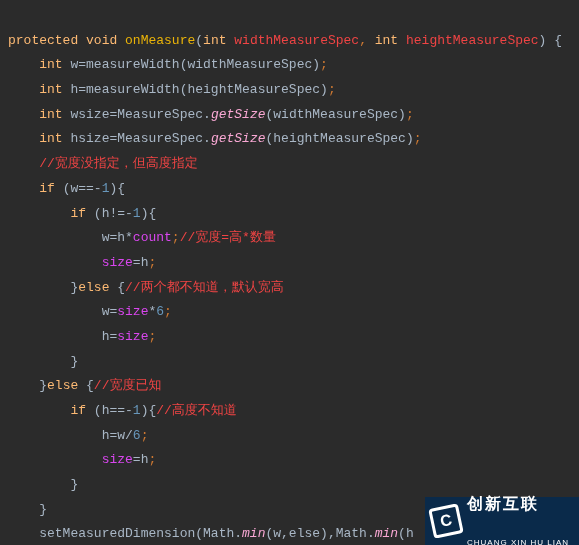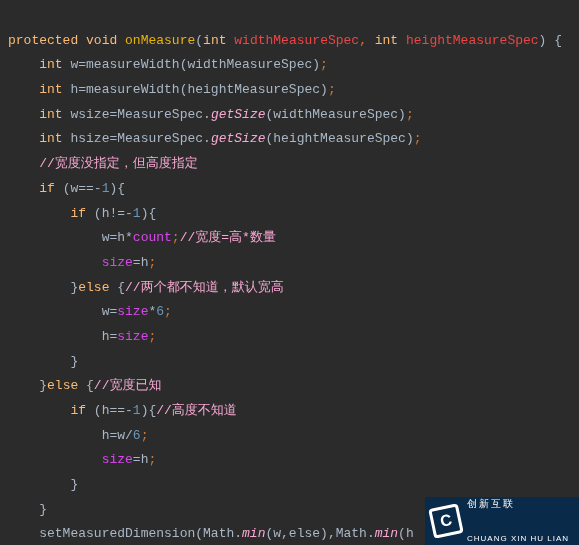--- a/index.html
+++ b/index.html
@@ -19,21 +19,21 @@
     width: 579px;
     height: 545px;
     box-sizing: border-box;
   }
   .kw { color: #fdba74; }
   .method-def { color: #eab308; }
   .param { color: #ef4444; }
   .punct { color: #a9b7c6; }
   .static-method { font-style: italic; color: #f9a8d4; }
   .field { color: #d946ef; }
-  .comment { color: #f9a8d4; }
+  .comment { color: #ef4444; }
   .num { color: #6897bb; }
   .underline { text-decoration-color: #555; }
   .semi { color: #cc7832; }
   .watermark {
     position: absolute;
     right: 0;
     bottom: 0;
     background: linear-gradient(135deg, #0a2a4a 0%, #0a2a4a 100%);
     color: #fff;
     display: flex;
@@ -54,21 +54,21 @@
     font-weight: bold;
     color: #fff;
     margin-right: 6px;
     font-size: 16px;
     transform: rotate(-12deg);
     display: flex;
     align-items: center;
     justify-content: center;
   }
   .watermark .wtxt { line-height: 1.1; }
-  .watermark .wtop { font-size: 10px; font-weight: normal; letter-spacing: 2px; }
+  .watermark .wtop { font-size: 16px; font-weight: bold; letter-spacing: 2px; }
   .watermark .wbot { font-size: 8px; letter-spacing: 1px; }
 </style>
 </head>
 <body>
 
 <div class="code-area">
 <span class="kw">protected</span> <span class="kw">void</span> <span class="method-def">onMeasure</span><span class="punct">(</span><span class="kw">int</span> <span class="param">widthMeasureSpec</span><span class="semi">,</span> <span class="kw">int</span> <span class="param">heightMeasureSpec</span><span class="punct">) {</span>
     <span class="kw">int</span> <span class="punct">w=measureWidth(widthMeasureSpec)</span><span class="semi">;</span>
     <span class="kw">int</span> <span class="punct">h=measureWidth(heightMeasureSpec)</span><span class="semi">;</span>
     <span class="kw">int</span> <span class="underline">wsize</span><span class="punct">=MeasureSpec.</span><span class="static-method">getSize</span><span class="punct">(widthMeasureSpec)</span><span class="semi">;</span>

